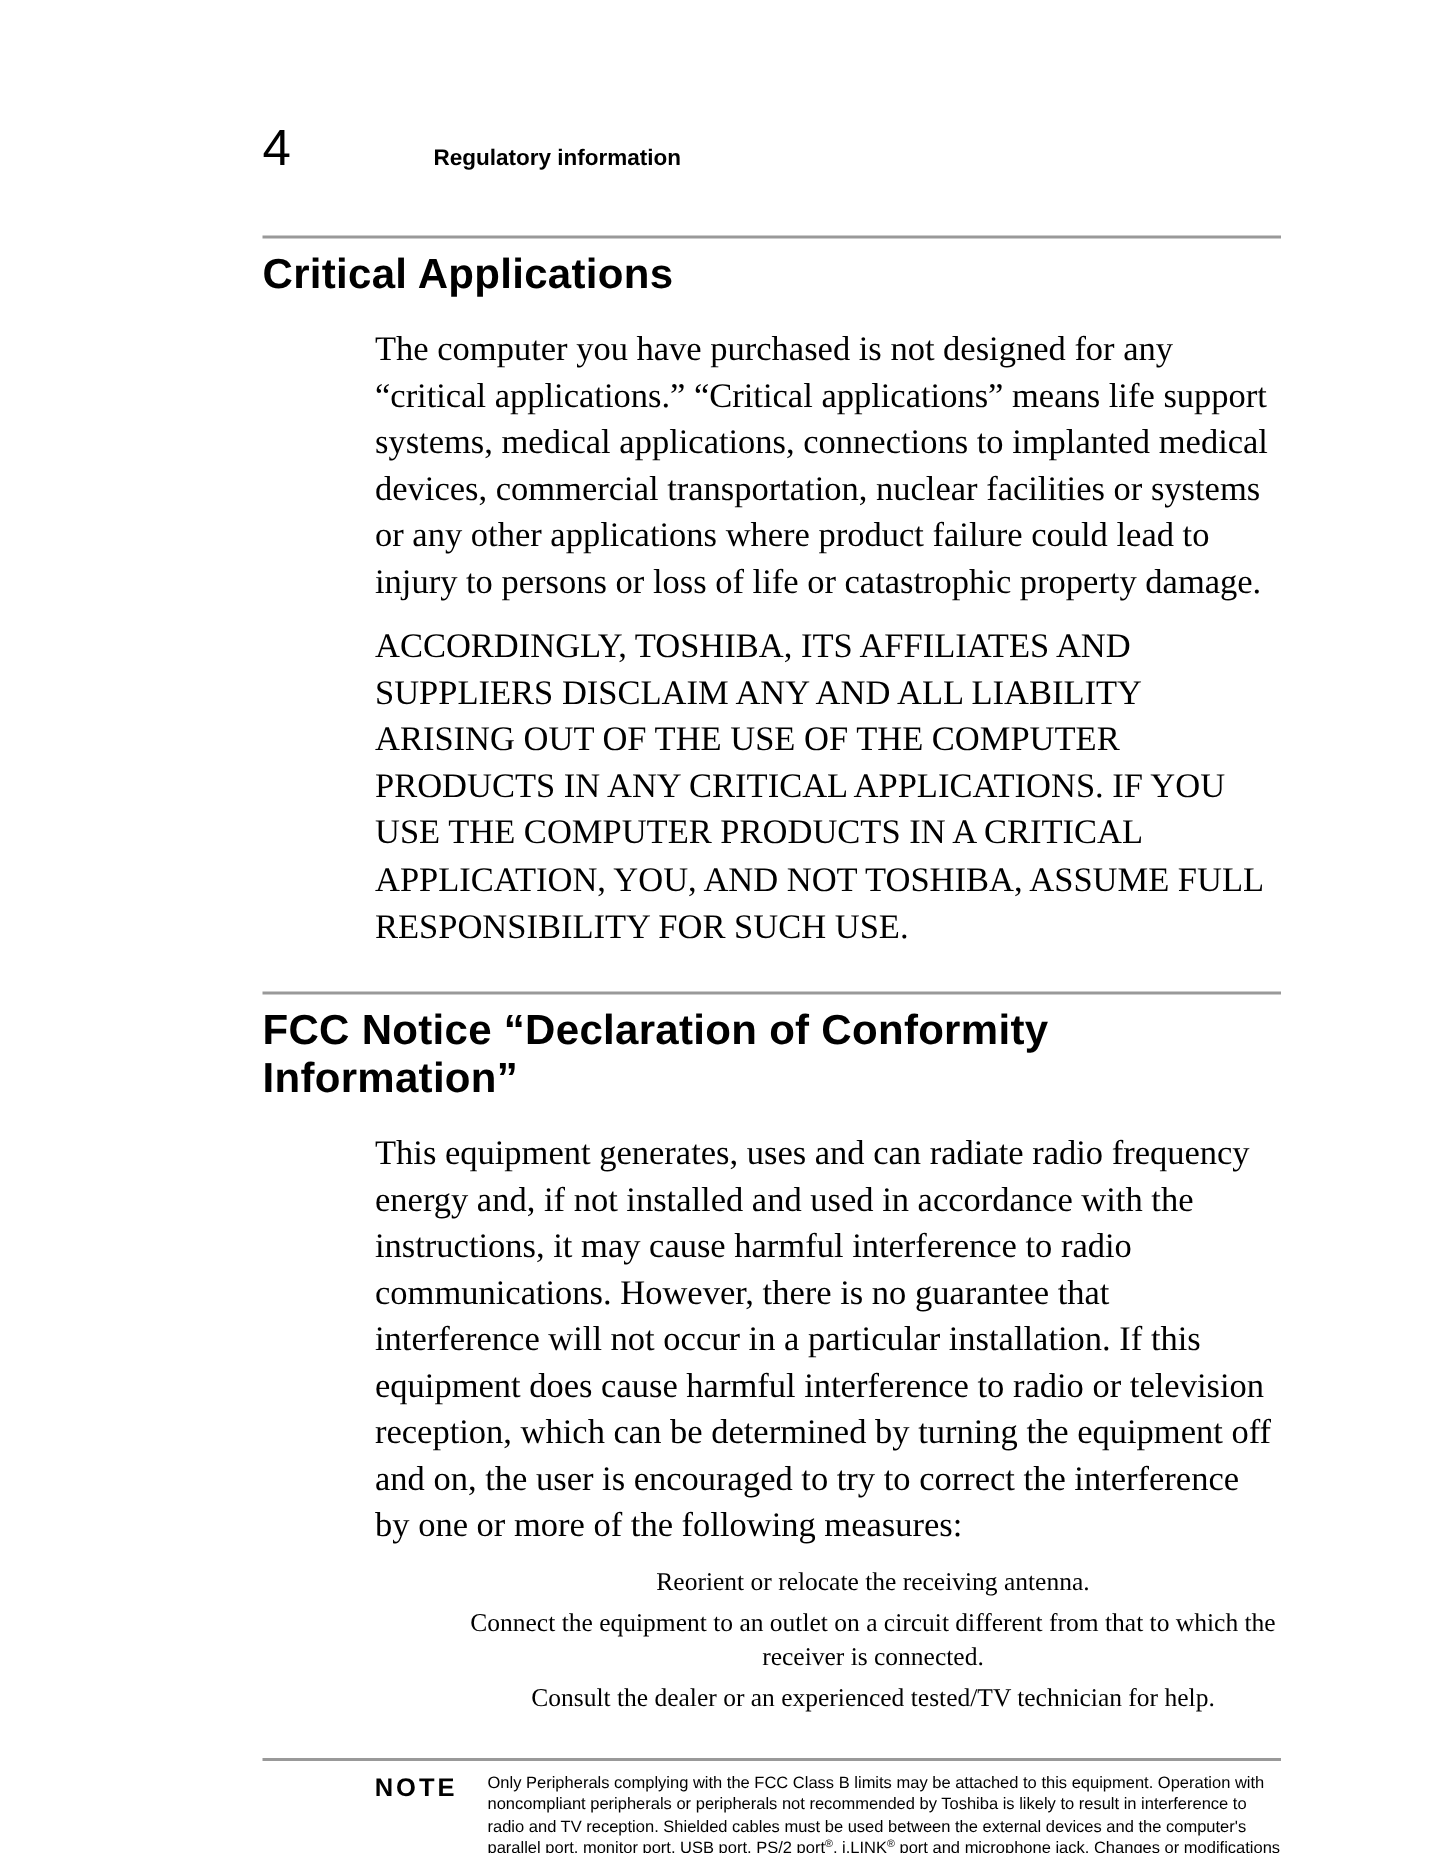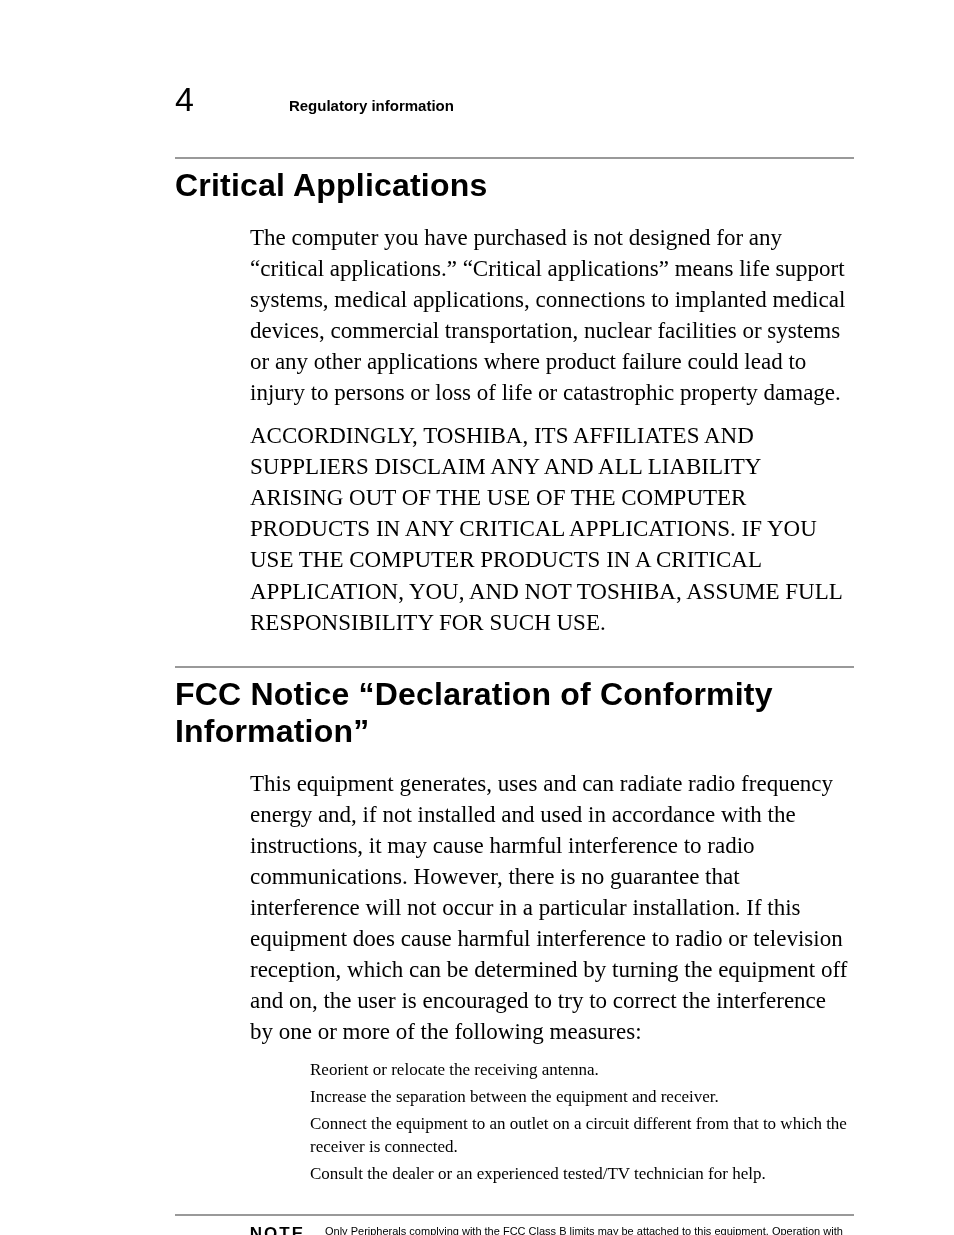--- a/index.html
+++ b/index.html
@@ -31,39 +31,40 @@
   }
   .section {
     margin-bottom: 28px;
   }
   .rule {
     border-top: 2px solid #999;
     margin-bottom: 8px;
   }
   h1.section-title {
     font-family: 'Helvetica Neue', Arial, sans-serif;
-    font-size: 32px;
+    font-size: 28px;
     font-weight: 600;
     letter-spacing: 0.2px;
     margin: 0 0 18px 0;
   }
   .body-indent {
     margin-left: 75px;
   }
   .para {
     font-size: 23px;
     line-height: 1.35;
     margin: 0 0 12px 0;
   }
   .bold {
     font-weight: 400;
   }
   .measures {
     margin-left: 60px;
     margin-top: 4px;
+    text-align: center;
   }
   .measure-item {
     font-size: 17px;
     line-height: 1.35;
     margin: 0 0 4px 0;
   }
   .note-block {
     border-top: 2px solid #999;
     border-bottom: 2px solid #999;
     padding: 8px 0;
@@ -111,21 +112,20 @@
     </div>
   </div>
 
   <div class="section">
     <div class="rule"></div>
     <h1 class="section-title">FCC Notice “Declaration of Conformity Information”</h1>
     <div class="body-indent">
       <p class="para">This equipment generates, uses and can radiate radio frequency energy and, if not installed and used in accordance with the instructions, it may cause harmful interference to radio communications. However, there is no guarantee that interference will not occur in a particular installation. If this equipment does cause harmful interference to radio or television reception, which can be determined by turning the equipment off and on, the user is encouraged to try to correct the interference by one or more of the following measures:</p>
       <div class="measures">
         <p class="measure-item">Reorient or relocate the receiving antenna.</p>
-        <p class="measure-item">Increase the separation between the equipment and receiver.</p>
         <p class="measure-item">Connect the equipment to an outlet on a circuit different from that to which the receiver is connected.</p>
         <p class="measure-item">Consult the dealer or an experienced tested/TV technician for help.</p>
       </div>
     </div>
   </div>
 
   <div class="note-block">
     <div class="note-label-wrap">
       <span class="note-label">NOTE</span>
     </div>

